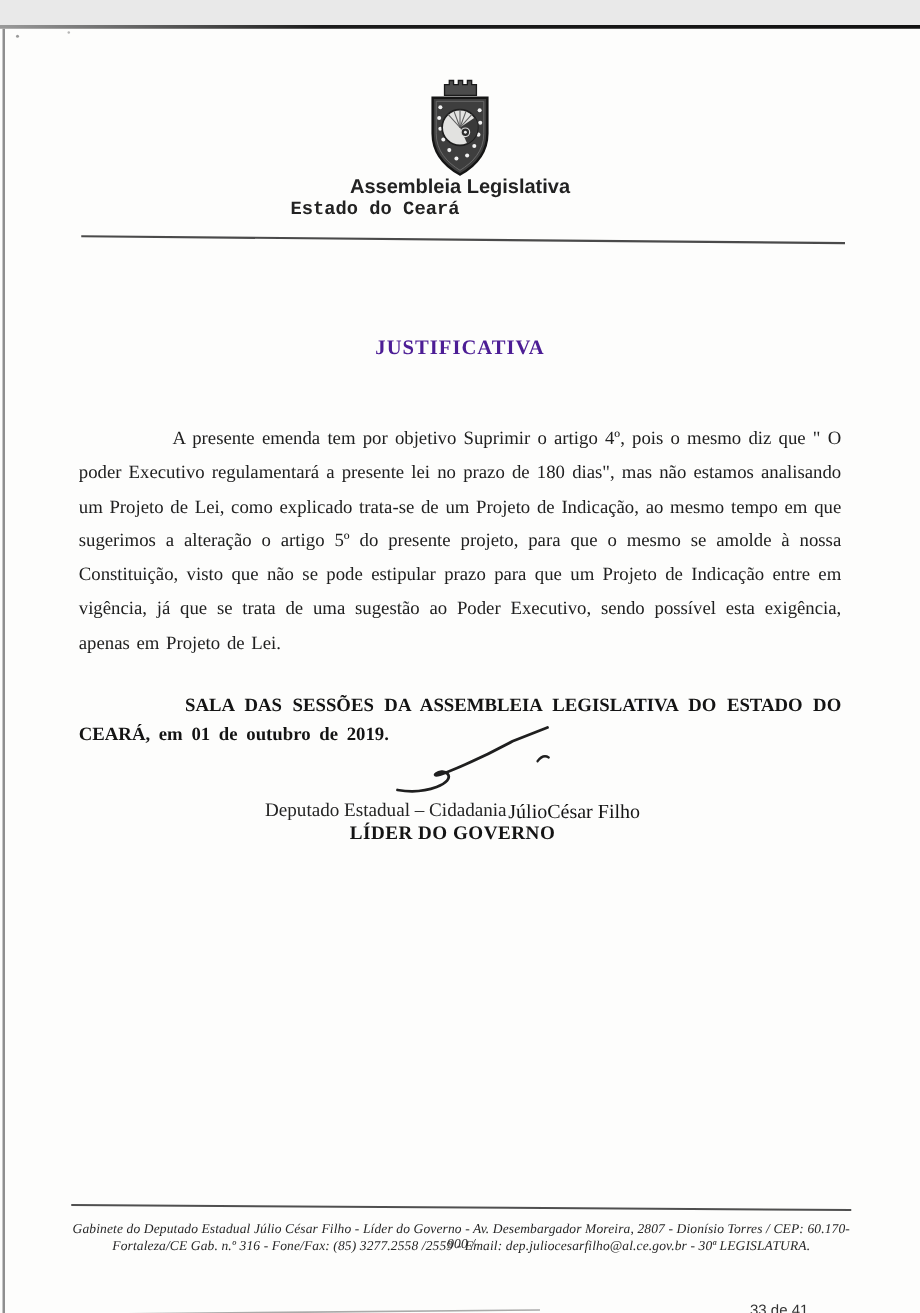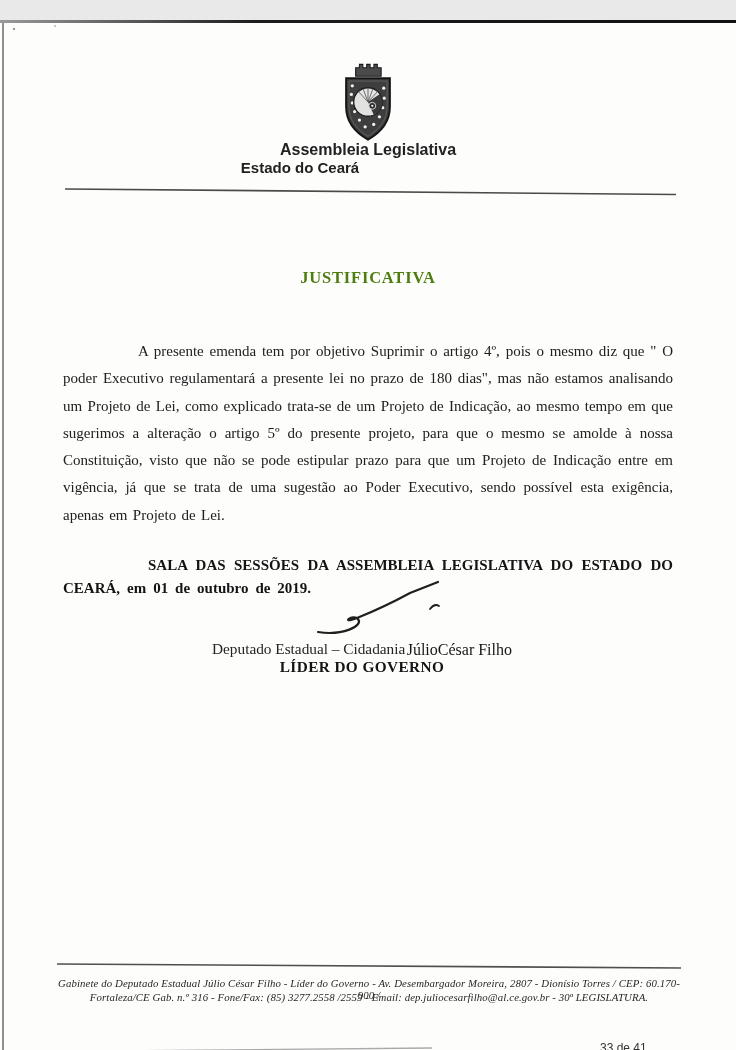--- a/index.html
+++ b/index.html
@@ -16,25 +16,25 @@
   .scan-top-edge{position:absolute;left:0;top:0;width:736px;height:3px;
     background:linear-gradient(to right,#9a9a9a,#1b1b1b 35%,#111);}
   .scan-left-edge{position:absolute;left:2px;top:3px;width:1.5px;height:1037px;background:#8f8f8f;}
   .scan-bottom-bar{position:absolute;left:0;top:1040px;width:736px;height:10px;background:#070707;}
 
   
   .emblem{position:absolute;left:336px;top:42px;width:64px;height:80px;}
   .org-name{position:absolute;left:0;top:121px;width:736px;text-align:center;
     font-family:"Liberation Sans",sans-serif;font-weight:bold;font-size:16px;color:#222;}
   .org-sub{position:absolute;left:0;top:139px;width:600px;text-align:center;
-    font-family:Liberation Sans, sans-serif;font-weight:bold;font-size:15px;color:#222;}
+    font-family:Liberation Mono, monospace;font-weight:bold;font-size:15px;color:#222;}
 
   
   .doc-title{position:absolute;left:0;top:248px;width:736px;text-align:center;
-    font-weight:bold;font-size:16.5px;letter-spacing:.8px;color:#4d7c0f;}
+    font-weight:bold;font-size:16.5px;letter-spacing:.8px;color:#4c1d95;}
 
   
   .body-par{
     position:absolute;left:63px;top:318px;width:610px;
     font-size:15px;line-height:27.3px;
     text-align:justify;text-justify:inter-word;
     text-indent:75px;word-spacing:1.6px;color:#202020;
   }
   .closing-par{
     position:absolute;left:63px;top:534px;width:610px;

